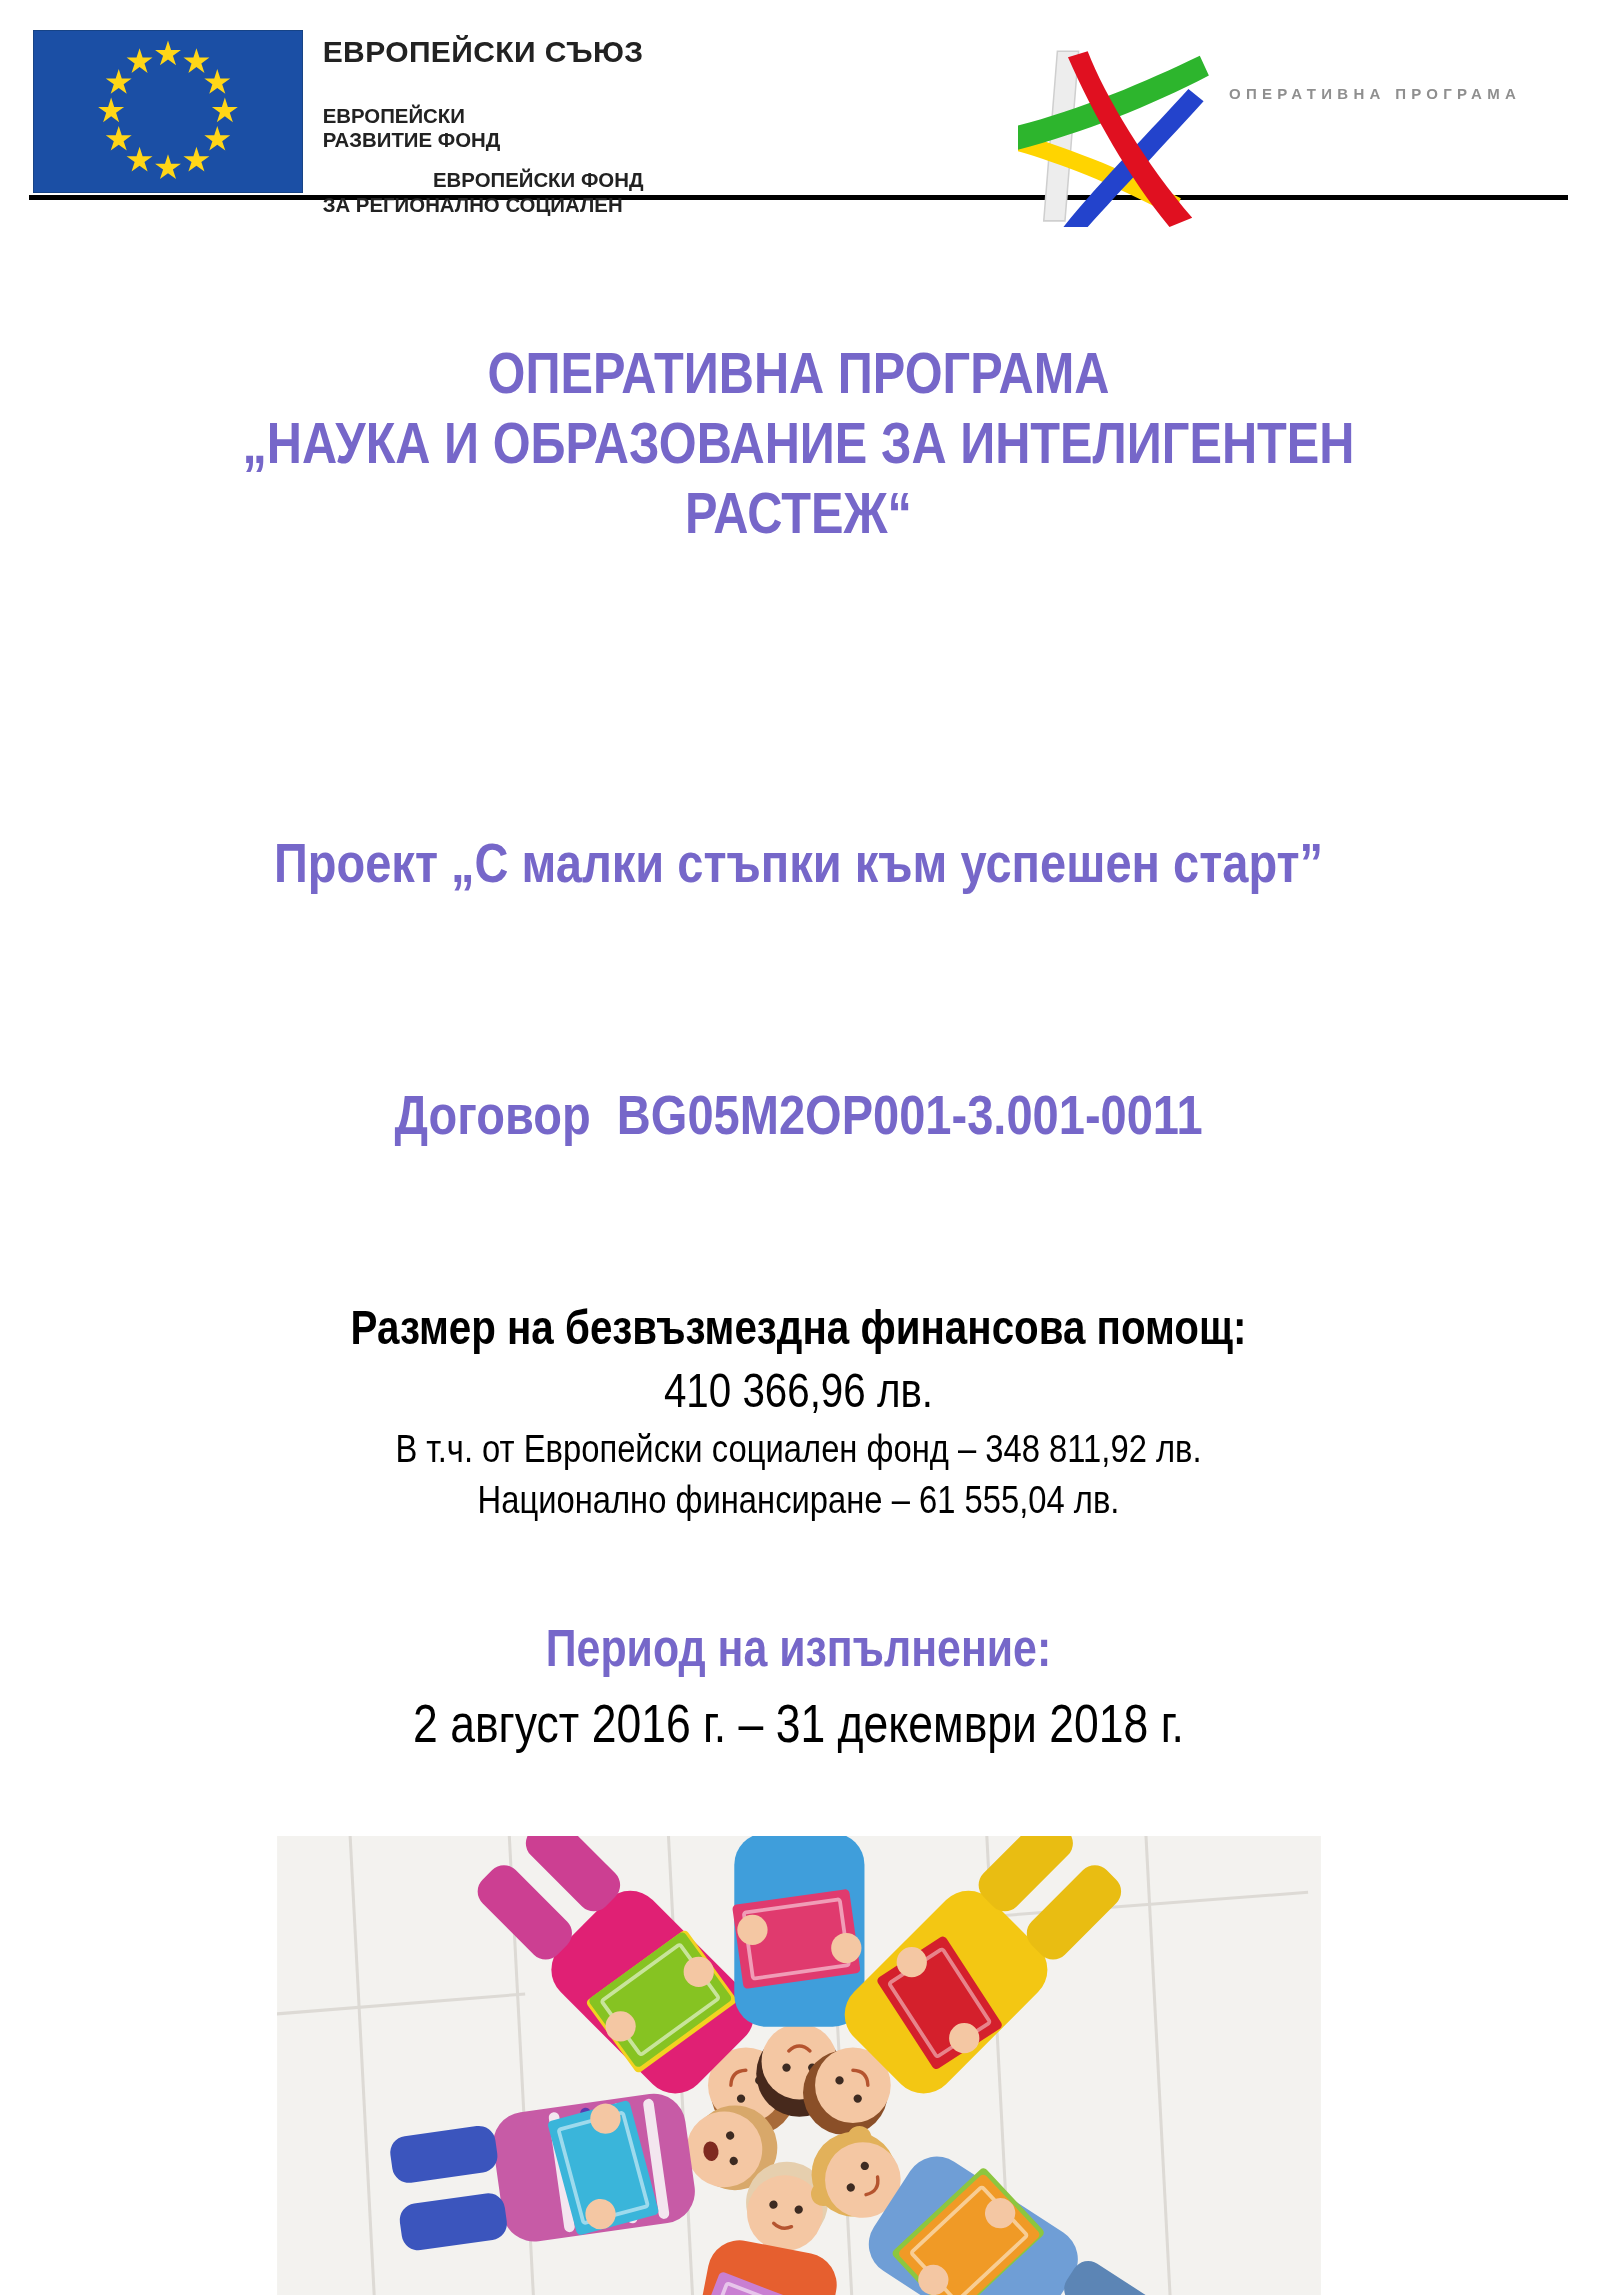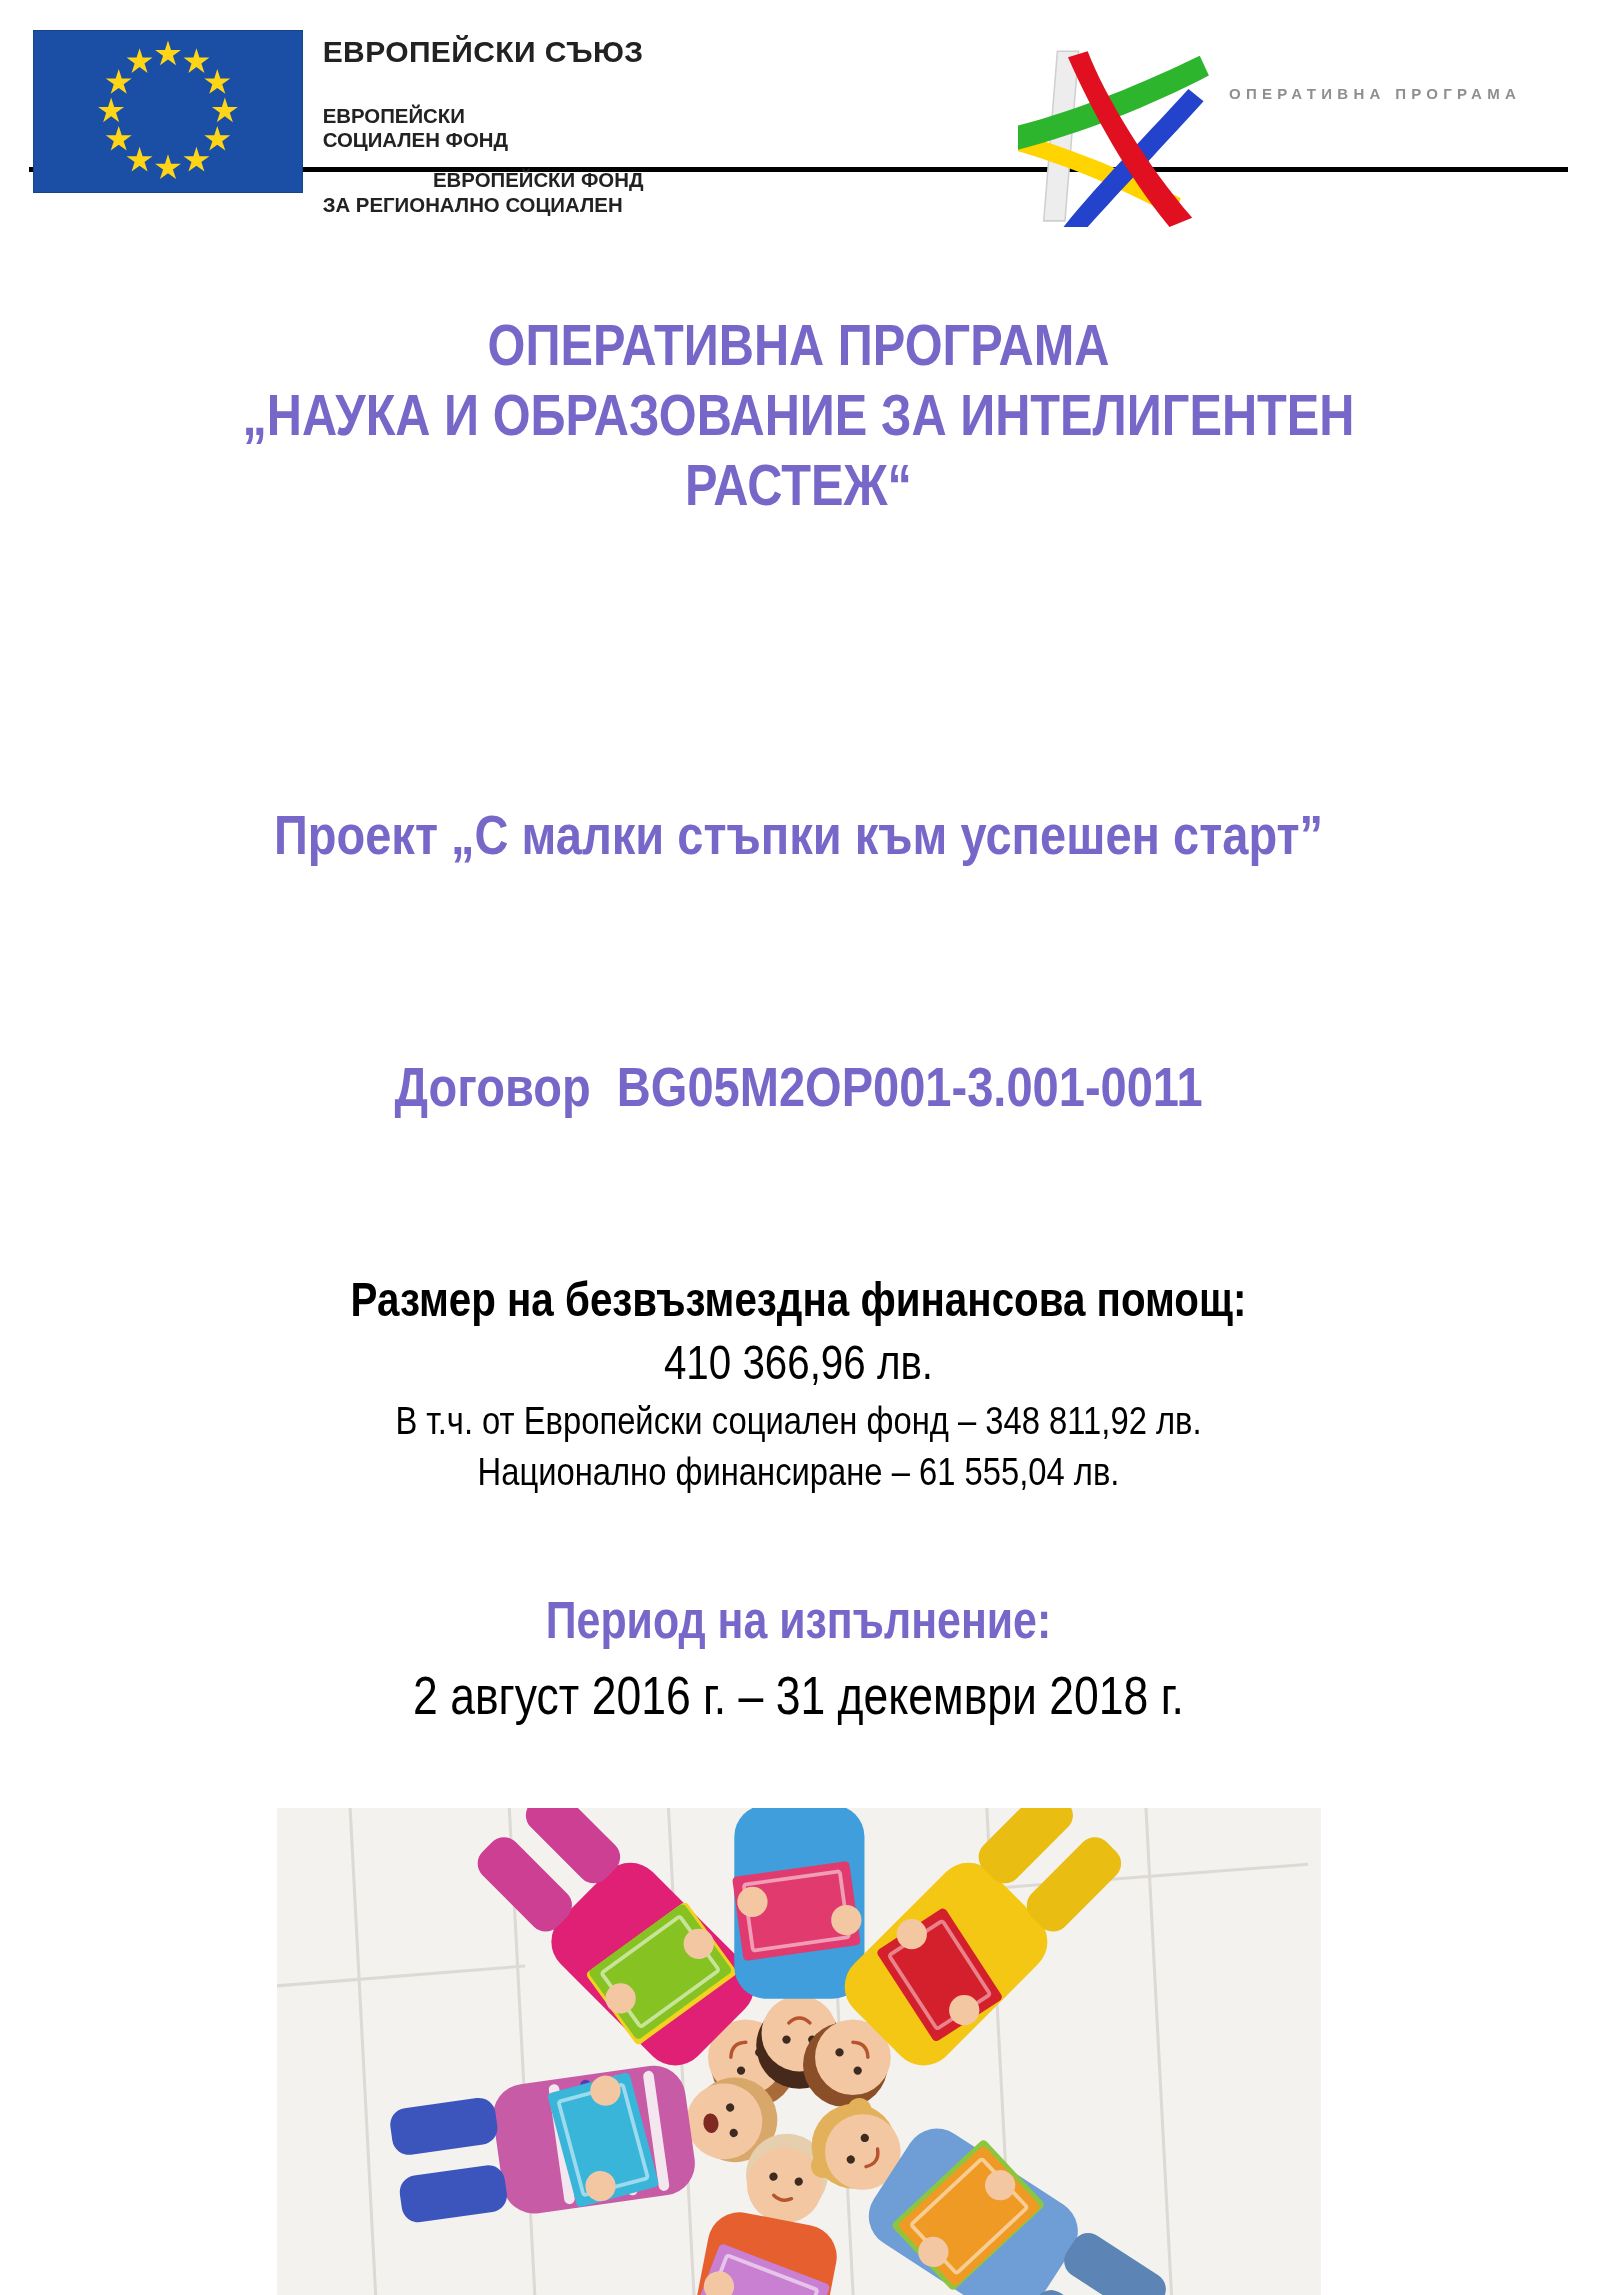--- a/index.html
+++ b/index.html
@@ -3,21 +3,21 @@
 <meta charset="utf-8">
 <style>
   * { margin:0; padding:0; box-sizing:border-box; }
   html,body { background:#ffffff; }
   body {
     width:1597px; height:2295px; position:relative; overflow:hidden;
     font-family:"Liberation Sans", sans-serif; color:#000;
   }
 
   
-  .header { display:flex; align-items:flex-start; padding:30px 42px 0 33px; height:167px;border-radius:28px; }
+  .header { display:flex; align-items:flex-start; padding:30px 42px 0 33px; height:195px;border-radius:28px; }
   .flag-svg { width:270px; height:163px; display:block; }
   .eu-text { margin-left:19.7px; padding-top:4.5px; }
   .eu-union { font-size:30px; font-weight:bold; color:#222; letter-spacing:0.4px; }
   .eu-sub  { font-size:20.4px; font-weight:bold; color:#222; line-height:1.22; }
   .eu-gap1 { margin-top:35px; }
   .eu-gap2 { margin-top:15px;text-align:right; }
   .header-spacer { flex:1; }
   .op-logo { display:flex; align-items:flex-start; }
   .ribbons-svg { width:203px; height:191px; display:block; margin-top:6px; }
   .op-logo-text { margin-left:7.6px; padding-top:55px; width:326px; }
@@ -66,21 +66,21 @@
       <polygon transform="translate(113,144.5)" points="0,-18 4,-5.6 17.1,-5.6 6.5,2.1 10.6,14.6 0,6.9 -10.6,14.6 -6.5,2.1 -17.1,-5.6 -4,-5.6"></polygon>
       <polygon transform="translate(103,107)" points="0,-18 4,-5.6 17.1,-5.6 6.5,2.1 10.6,14.6 0,6.9 -10.6,14.6 -6.5,2.1 -17.1,-5.6 -4,-5.6"></polygon>
       <polygon transform="translate(113,69.5)" points="0,-18 4,-5.6 17.1,-5.6 6.5,2.1 10.6,14.6 0,6.9 -10.6,14.6 -6.5,2.1 -17.1,-5.6 -4,-5.6"></polygon>
       <polygon transform="translate(140.5,42)" points="0,-18 4,-5.6 17.1,-5.6 6.5,2.1 10.6,14.6 0,6.9 -10.6,14.6 -6.5,2.1 -17.1,-5.6 -4,-5.6"></polygon>
     </g>
   </svg>
 
   <div class="eu-text">
     <div class="eu-union">ЕВРОПЕЙСКИ СЪЮЗ</div>
     <div class="eu-sub eu-gap1">ЕВРОПЕЙСКИ</div>
-    <div class="eu-sub">СОЦИАЛЕН ФОНД</div>
+    <div class="eu-sub">РАЗВИТИЕ ФОНД</div>
     <div class="eu-sub eu-gap2">ЕВРОПЕЙСКИ ФОНД</div>
     <div class="eu-sub">ЗА РЕГИОНАЛНО СОЦИАЛЕН</div>
   </div>
 
   <div class="header-spacer"></div>
 
   <div class="op-logo">
     <svg class="ribbons-svg" viewBox="0 0 268 252" aria-hidden="true">
 
       <polygon points="52,20 80,20 62,244 34,244" fill="#ededed" stroke="#cfcfcf" stroke-width="2"></polygon>

